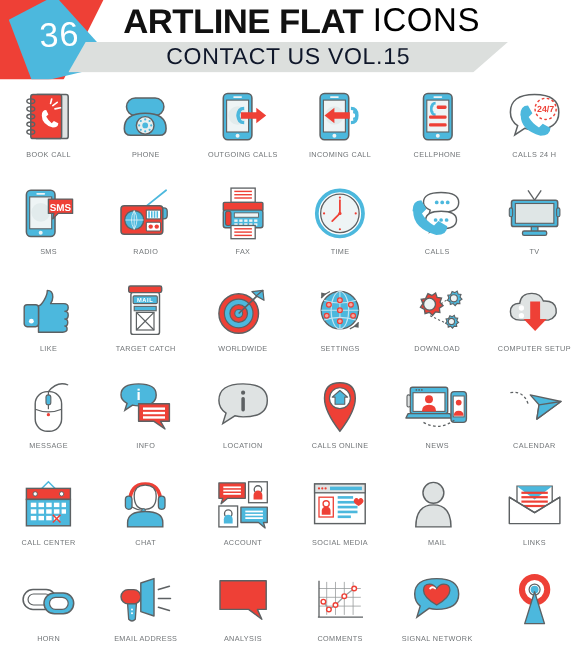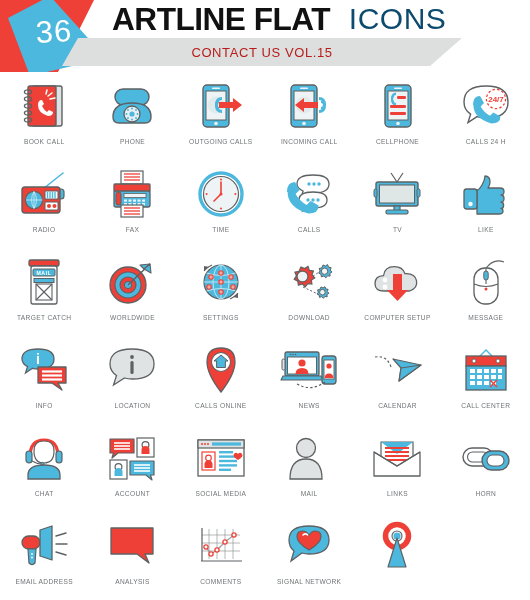--- a/index.html
+++ b/index.html
@@ -53,43 +53,43 @@
     letter-spacing:-0.5px;
     color:#111111;
     font-family:"Liberation Sans", sans-serif;
     transform:scaleX(1.02);
     transform-origin:left center;
     white-space:nowrap;
   }
   #title-sub {
     font-size:30px;
     font-weight:300;
-    color:#0c4a6e;
-    margin-left:23px;
+    color:#000000;
+    margin-left:13px;
     letter-spacing:0.5px;
     white-space:nowrap;
   }
   #subtitle-bar {
     position:absolute;
     left:62px; top:38px;
     width:400px; height:28px;
     background:#dcdfdd;
     clip-path:polygon(4% 0, 100% 0, 92% 100%, 0 100%);
   }
   #subtitle-text {
     position:absolute;
     left:62px; top:38px;
     width:400px; height:28px;
     display:flex;
     align-items:center;
     justify-content:center;
-    font-size:13px;
+    font-size:21px;
     font-weight:300;
     letter-spacing:0.6px;
-    color:#b91c1c;
+    color:#0f172a;
     white-space:nowrap;
   }
 
   
   #icon-grid {
     position:absolute;
     left:0; top:72px;
     width:530px; height:528px;
     display:grid;
     grid-template-columns:repeat(6, 1fr);
@@ -247,20 +247,34 @@
       <svg width="52" height="46" viewBox="0 0 52 46">
         <path d="M26 3 q22 0 22 16 q0 16 -22 16 q-5 0 -9 -1.4 l-9 6 l2.6 -8.4 q-6.6 -4.4 -6.6 -12.2 q0 -16 22 -16 z" fill="#ffffff" stroke="#5d6163" stroke-width="1.4"></path>
         <path d="M13 22 q0 -9 7 -9 l4 7 -3.4 3.4 q3.4 6 9.4 9.4 l3.4 -3.4 l7 4 q0 7 -9 7 q-18 -5 -18 -18.4 z" fill="#4cb8dd"></path>
         <circle cx="36" cy="16" r="9.6" fill="none" stroke="#ee4036" stroke-width="1.3" stroke-dasharray="2.4 2.2"></circle>
         <text x="36" y="19.2" font-family="'Liberation Sans',sans-serif" font-size="8" font-weight="bold" fill="#ee4036" text-anchor="middle">24/7</text>
       </svg>
     </div>
     <div class="cap">CALLS 24 H</div>
   </div>
 
+  <div class="cell">
+    <div class="glyph">
+      <svg width="48" height="46" viewBox="0 0 48 46">
+        <rect x="4" y="2" width="26" height="42" rx="4" fill="#4cb8dd" stroke="#5d6163" stroke-width="1.4"></rect>
+        <rect x="7" y="8" width="20" height="29" fill="#eef4f5" stroke="#5d6163" stroke-width="1"></rect>
+        <rect x="13" y="4.4" width="8" height="1.6" rx="0.8" fill="#eef4f5"></rect>
+        <circle cx="17" cy="40.5" r="1.8" fill="#eef4f5"></circle>
+        <circle cx="17" cy="22" r="8.5" fill="#e2ebec"></circle>
+        <path d="M24 10 h22 v13 h-13 l-5 5 l1 -5 h-5 z" fill="#ee4036" stroke="#5d6163" stroke-width="1.2" stroke-linejoin="round"></path>
+        <text x="35" y="21" font-family="'Liberation Sans',sans-serif" font-size="9" font-weight="bold" fill="#ffffff" text-anchor="middle">SMS</text>
+      </svg>
+    </div>
+    <div class="cap">SMS</div>
+  </div>
 
   <div class="cell">
     <div class="glyph">
       <svg width="52" height="46" viewBox="0 0 52 46">
         <line x1="25" y1="18" x2="45" y2="2" stroke="#4cb8dd" stroke-width="1.6" stroke-linecap="round"></line>
         <rect x="40" y="18" width="6" height="10" rx="3" fill="#4cb8dd" stroke="#5d6163" stroke-width="1.2"></rect>
         <rect x="4" y="16" width="38" height="26" rx="3" fill="#ee4036" stroke="#5d6163" stroke-width="1.4"></rect>
         <circle cx="16" cy="29" r="8.6" fill="#4cb8dd" stroke="#5d6163" stroke-width="1.2"></circle>
         <g stroke="#ffffff" stroke-width="0.7" opacity="0.85">
           <line x1="8" y1="29" x2="24.6" y2="29"></line>

